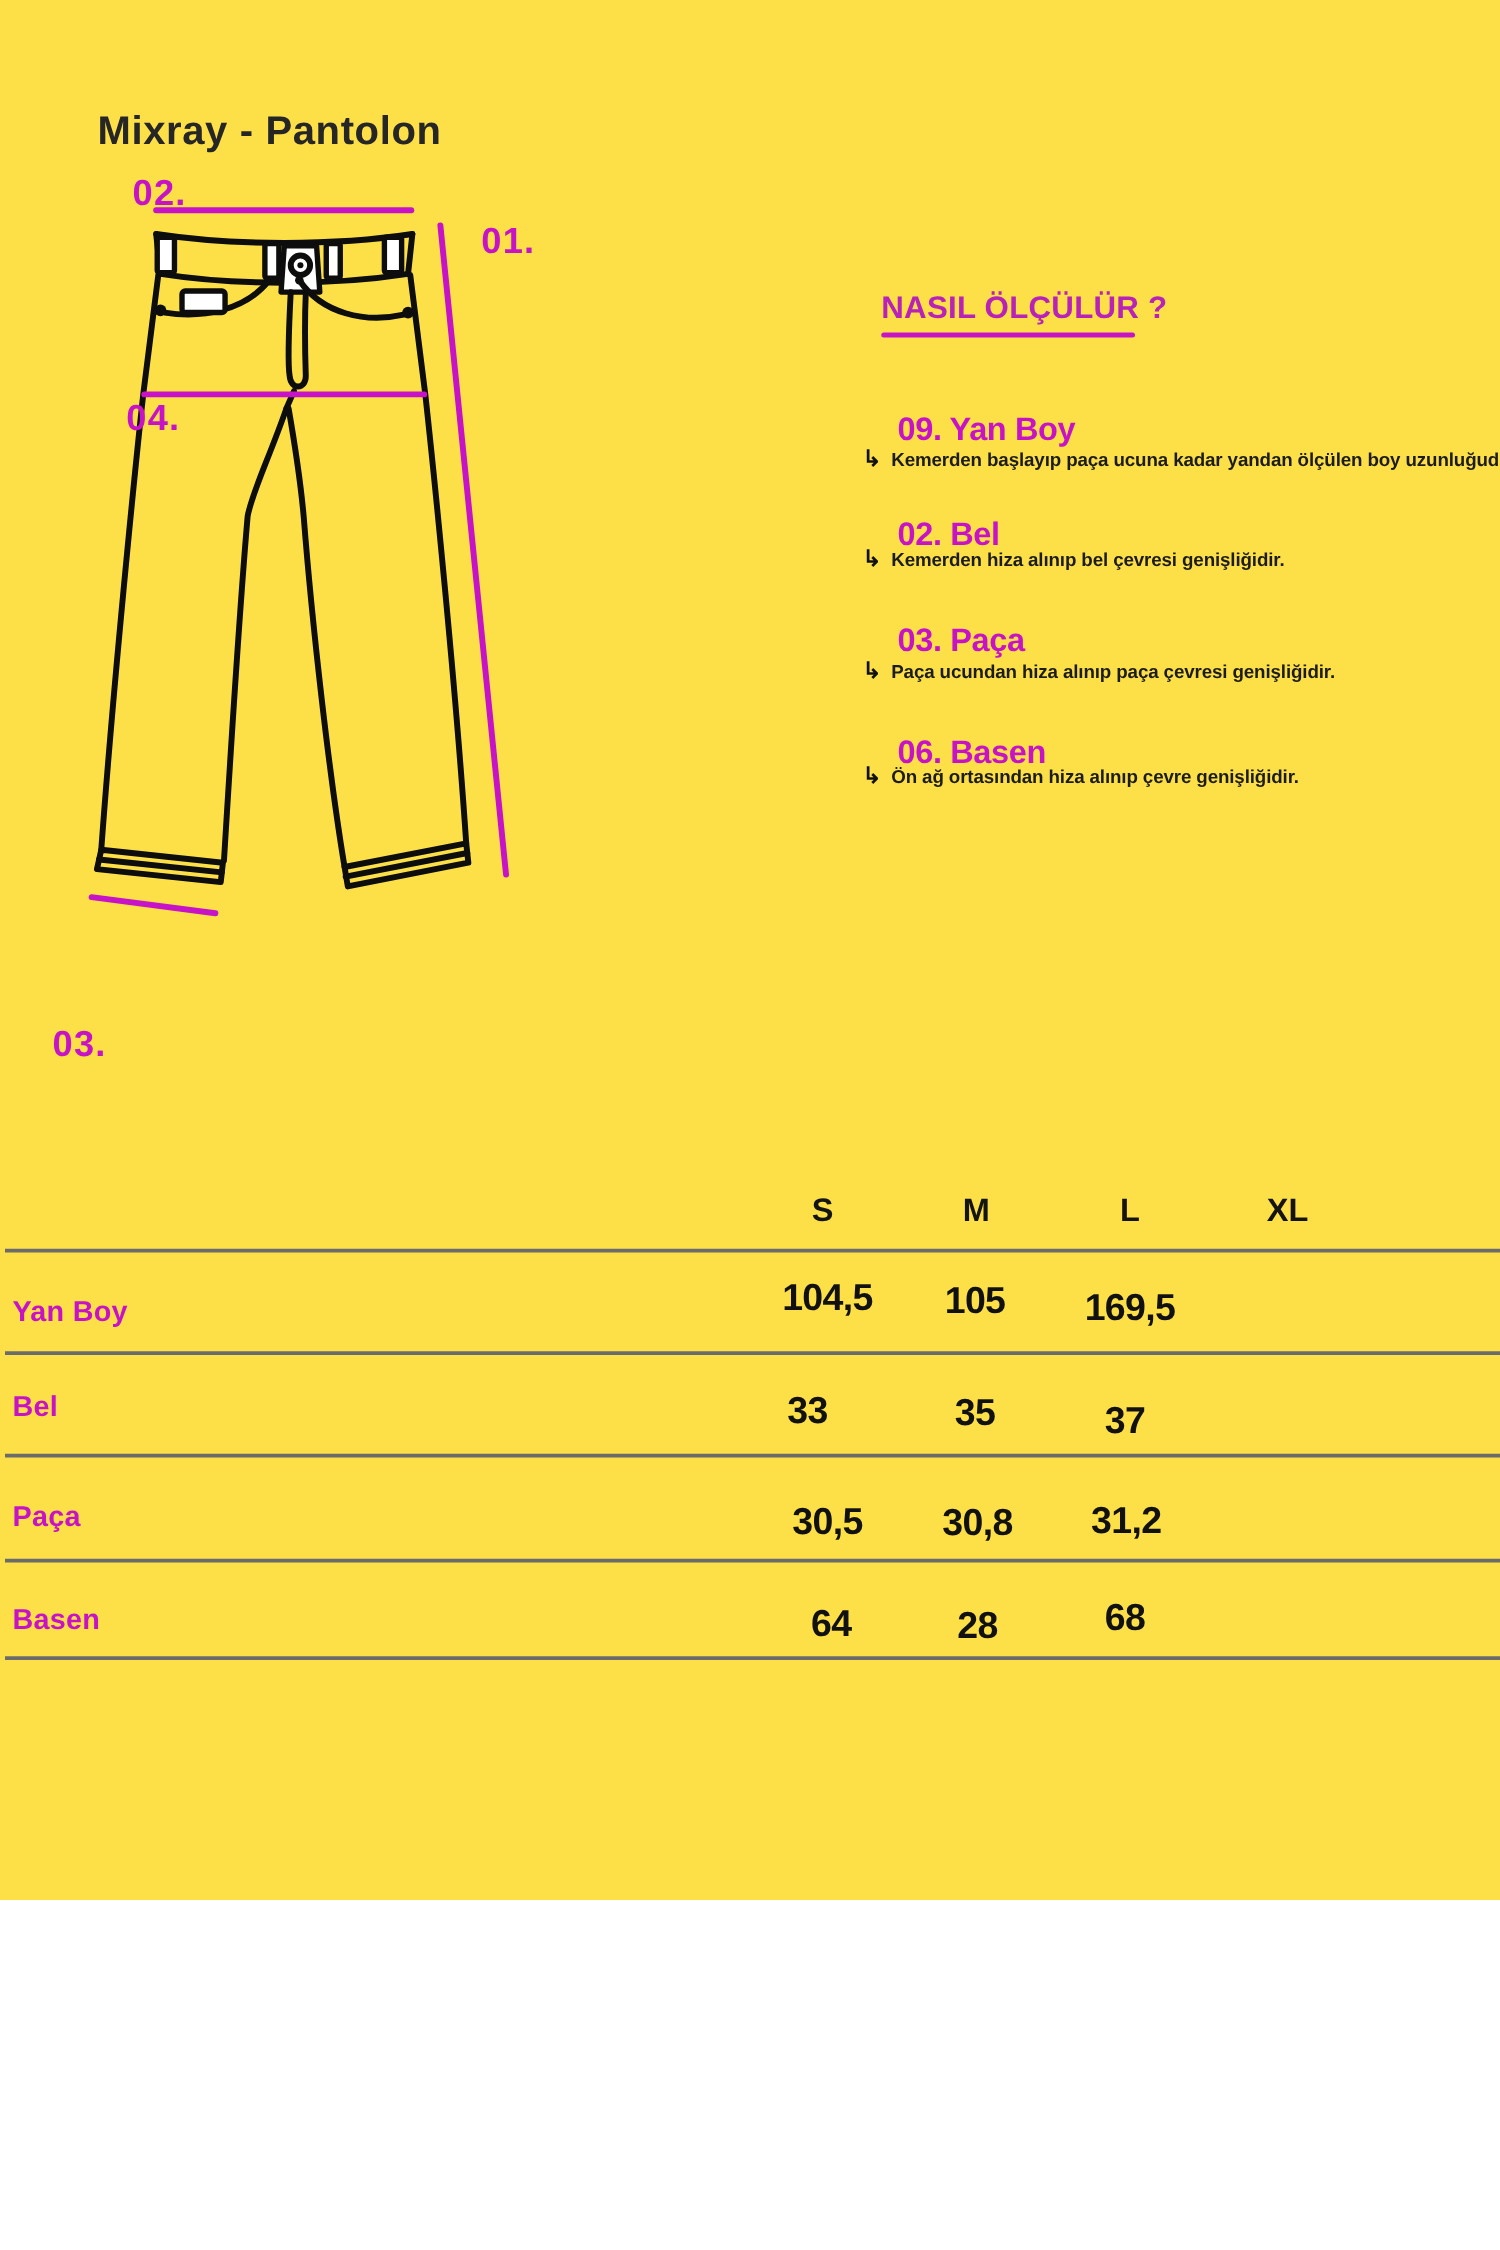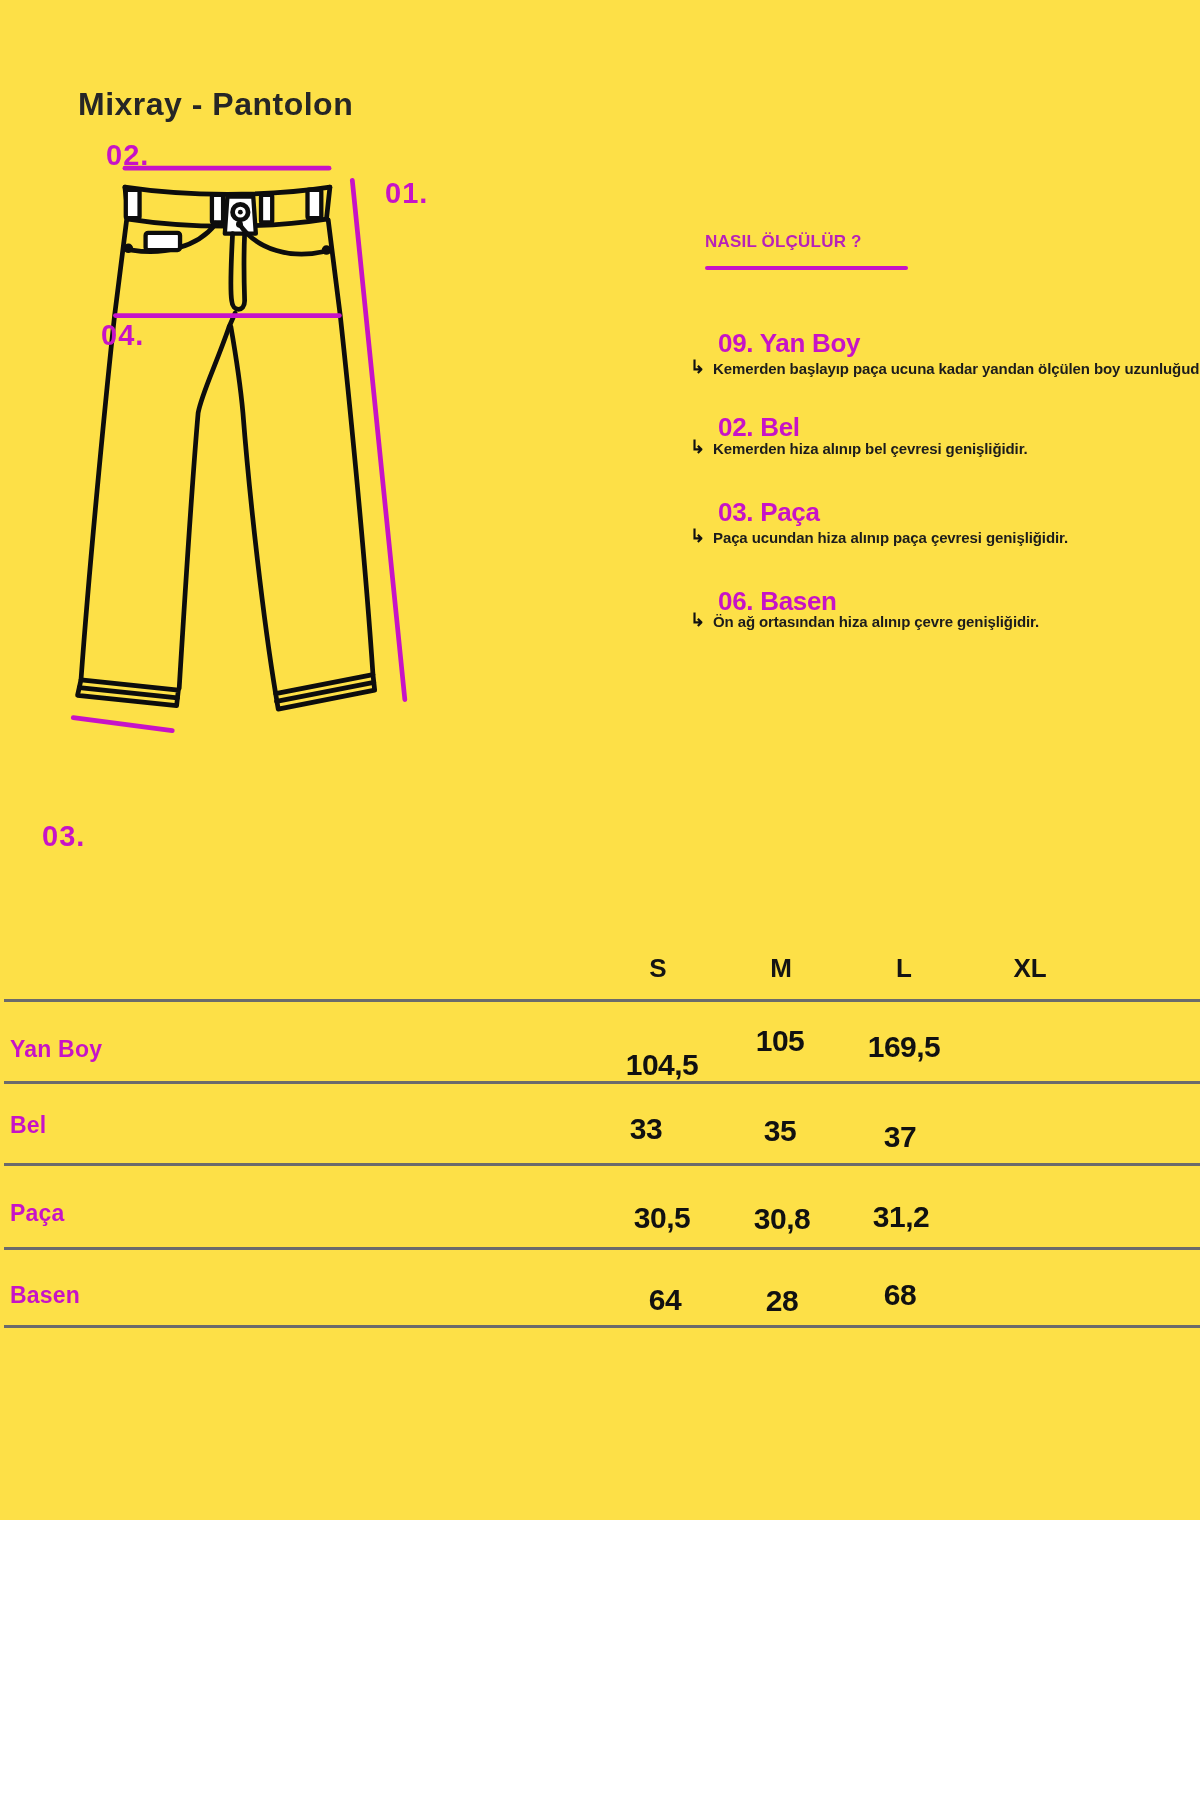--- a/index.html
+++ b/index.html
@@ -16,21 +16,21 @@
     font-family:"Liberation Sans", sans-serif;color:var(--text_dark);
   }
   .abs{position:absolute;}
   .page-title{
     left:78px;top:86px;font-size:32px;font-weight:700;letter-spacing:0.5px;color:#262626;
   }
   .diagram-label{
     font-size:29px;font-weight:700;color:var(--magenta);letter-spacing:1px;
   }
   .howto-heading{
-    left:705px;top:232px;font-size:17px;font-weight:700;color:#B822B8;letter-spacing:0.2px;
+    left:705px;top:232px;font-size:25px;font-weight:700;color:#B822B8;letter-spacing:0.2px;
   }
   .howto-underline{
     left:705px;top:266px;width:203px;height:4px;background:var(--magenta);border-radius:2px;
   }
   .howto-item-title{
     font-size:26px;font-weight:700;color:var(--magenta);letter-spacing:-0.3px;
   }
   .howto-item-desc{
     display:flex;align-items:flex-start;gap:8px;
     font-size:15px;font-weight:700;color:#1c1c1c;letter-spacing:-0.1px;white-space:nowrap;
@@ -146,21 +146,21 @@
   </div>
 
   <div class="abs col-header" style="left:658px;top:953px;">S</div>
   <div class="abs col-header" style="left:781px;top:953px;">M</div>
   <div class="abs col-header" style="left:904px;top:953px;">L</div>
   <div class="abs col-header" style="left:1030px;top:953px;">XL</div>
 
   <div class="abs t-divider" style="top:999px;"></div>
 
   <div class="abs row-label" style="top:1036px;">Yan Boy</div>
-  <div class="abs t-value" style="left:662px;top:1048px;">104,5</div>
+  <div class="abs t-value" style="left:662px;top:1022px;">104,5</div>
   <div class="abs t-value" style="left:780px;top:1024px;text-align:center;">105</div>
   <div class="abs t-value" style="left:904px;top:1030px;">169,5</div>
 
   <div class="abs t-divider" style="top:1081px;"></div>
 
   <div class="abs row-label" style="top:1112px;">Bel</div>
   <div class="abs t-value" style="left:646px;top:1112px;">33</div>
   <div class="abs t-value" style="left:780px;top:1114px;">35</div>
   <div class="abs t-value" style="left:900px;top:1120px;">37</div>
 

